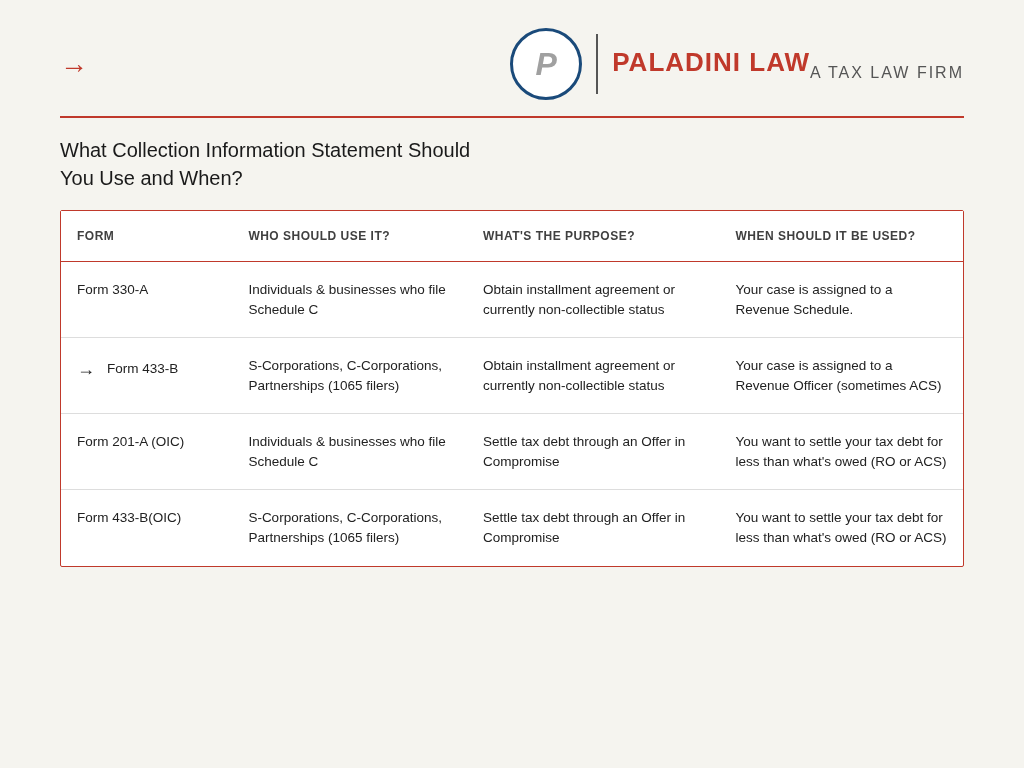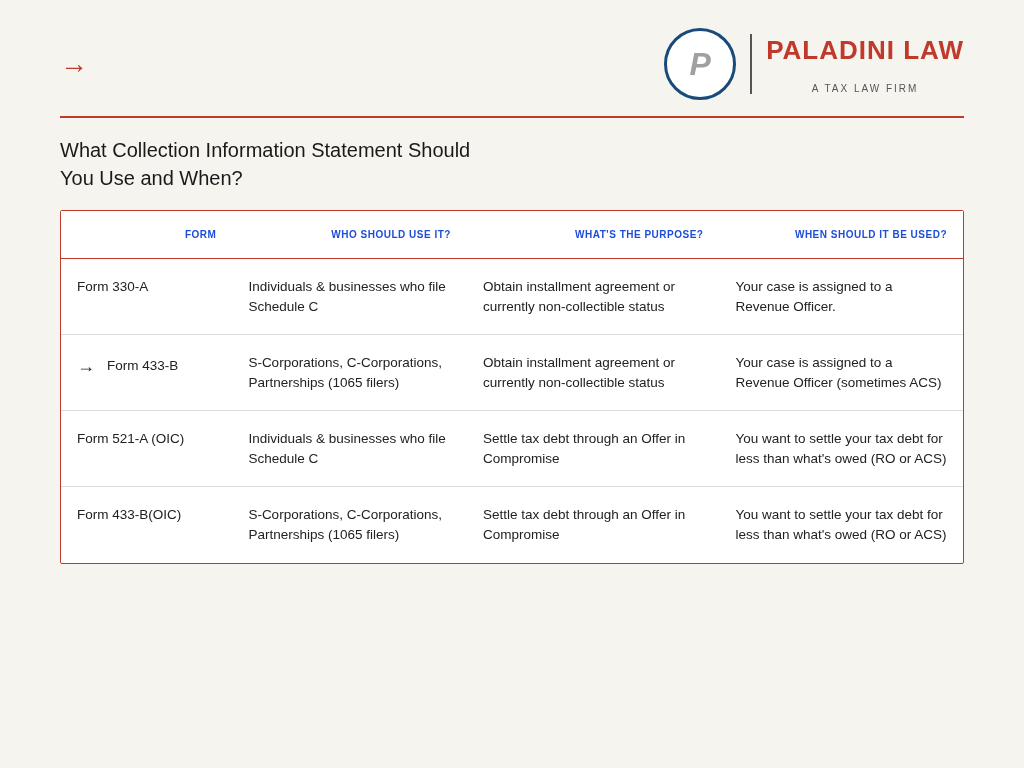--- a/index.html
+++ b/index.html
@@ -66,37 +66,36 @@
     }
 
     .logo-divider {
       width: 2px;
       height: 60px;
       background: #555;
     }
 
     .logo-text-area {
       display: flex;
-      flex-direction: column;
       text-align: center;
     }
 
     .logo-name {
       font-size: 26px;
       font-weight: 900;
       color: #1a1a1a;
       letter-spacing: 1px;
     }
 
     .logo-name span {
       color: #c0392b;
     }
 
     .logo-subtitle {
-      font-size: 10px;
+      font-size: 16px;
       color: #555;
       letter-spacing: 2px;
       text-transform: uppercase;
       margin-top: 17px;
     }
 
     
     .header-divider {
       border: none;
       border-top: 2px solid #c0392b;
@@ -122,27 +121,27 @@
     }
 
     
     .info-table {
       width: 100%;
       border-collapse: collapse;
     }
 
     .info-table th {
       background: white;
-      color: #1d4ed8;
+      color: #404040;
       font-weight: 700;
-      font-size: 10px;
+      font-size: 12px;
       text-transform: uppercase;
       letter-spacing: 0.5px;
       padding: 18px 16px;
-      text-align: right;
+      text-align: left;
       vertical-align: middle;
       border-bottom: 1.5px solid #c0392b;
     }
 
     .info-table td {
       padding: 18px 16px;
       vertical-align: top;
       font-size: 13.5px;
       color: #222;
       border-bottom: 1px solid #ddd;
@@ -204,35 +203,35 @@
         <th class="col-who">WHO SHOULD USE IT?</th>
         <th class="col-purpose">WHAT'S THE PURPOSE?</th>
         <th class="col-when">WHEN SHOULD IT BE USED?</th>
       </tr>
     </thead>
     <tbody id="table-body">
     <tr>
           <td>Form 330-A</td>
           <td>Individuals &amp; businesses who file Schedule C</td>
           <td>Obtain installment agreement or currently non-collectible status</td>
-          <td>Your case is assigned to a Revenue Officer.</td>
+          <td>Your case is assigned to a Revenue Schedule.</td>
         </tr>
         <tr>
           <td>
             <div class="form-cell-wrapper">
               <span class="row-arrow">→</span>
               <span>Form 433-B</span>
             </div>
           </td>
           <td>S-Corporations, C-Corporations, Partnerships (1065 filers)</td>
           <td>Obtain installment agreement or currently non-collectible status</td>
           <td>Your case is assigned to a Revenue Officer (sometimes ACS)</td>
         </tr>
         <tr>
-          <td>Form 521-A (OIC)</td>
+          <td>Form 201-A (OIC)</td>
           <td>Individuals &amp; businesses who file Schedule C</td>
           <td>Settle tax debt through an Offer in Compromise</td>
           <td>You want to settle your tax debt for less than what's owed (RO or ACS)</td>
         </tr>
         <tr>
           <td>Form 433-B(OIC)</td>
           <td>S-Corporations, C-Corporations, Partnerships (1065 filers)</td>
           <td>Settle tax debt through an Offer in Compromise</td>
           <td>You want to settle your tax debt for less than what's owed (RO or ACS)</td>
         </tr>

